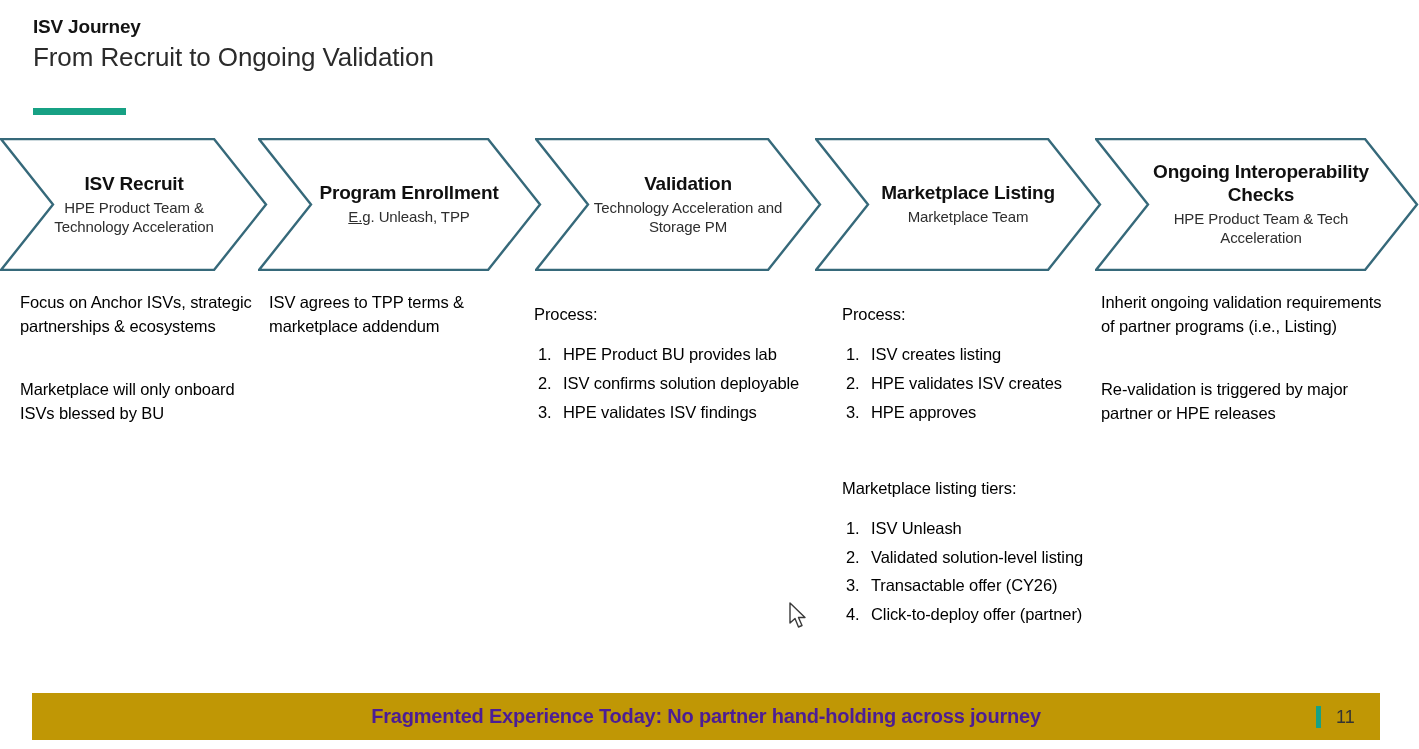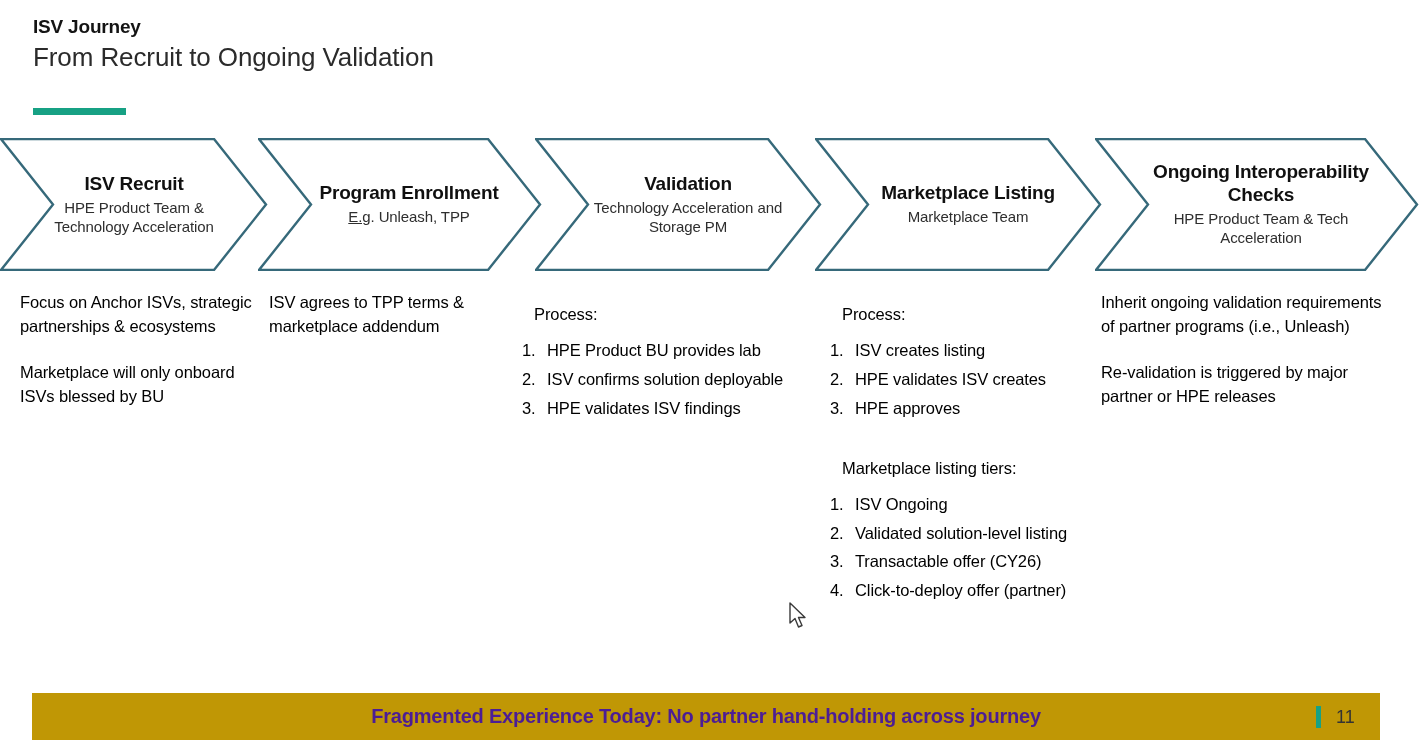--- a/index.html
+++ b/index.html
@@ -105,24 +105,24 @@
     position: absolute;
     top: 291px;
     font-size: 16.5px;
     line-height: 1.45;
     color: #000000;
     letter-spacing: -0.1px;
   }
   .para {
     margin: 0 0 0 0;
   }
-  .para + .para { margin-top: 22px; }
+  .para + .para { margin-top: 39px; }
   .lead { margin: 12px; }
   ol.steps {
-    margin: 0;
+    margin: 16px;
     padding: 0;
     list-style: none;
     counter-reset: st;
   }
   ol.steps li {
     counter-increment: st;
     position: relative;
     padding-left: 25px;
     margin-top: 5px;
     line-height: 1.45;
@@ -279,29 +279,29 @@
 <div class="column" style="left:830px; width:282px;">
   <p class="lead">Process:</p>
   <ol class="steps">
     <li>ISV creates listing</li>
     <li>HPE validates ISV creates</li>
     <li>HPE approves</li>
   </ol>
   <div class="group-gap"></div>
   <p class="lead">Marketplace listing tiers:</p>
   <ol class="steps">
-    <li>ISV Ongoing</li>
+    <li>ISV Unleash</li>
     <li>Validated solution-level listing</li>
     <li>Transactable offer (CY26)</li>
     <li>Click-to-deploy offer (partner)</li>
   </ol>
 </div>
 
 <div class="column" style="left:1101px; width:285px;">
-  <p class="para">Inherit ongoing validation requirements of partner programs (i.e., Unleash)</p>
+  <p class="para">Inherit ongoing validation requirements of partner programs (i.e., Listing)</p>
   <p class="para">Re-validation is triggered by major partner or HPE releases</p>
 </div>
 
 <div id="footer-banner">
   <span id="footer-banner-text">Fragmented Experience Today: No partner hand-holding across journey</span>
 </div>
 <div id="page-marker"></div>
 <div id="page-number">11</div>
 
 <svg id="cursor" viewBox="0 0 20 28">

